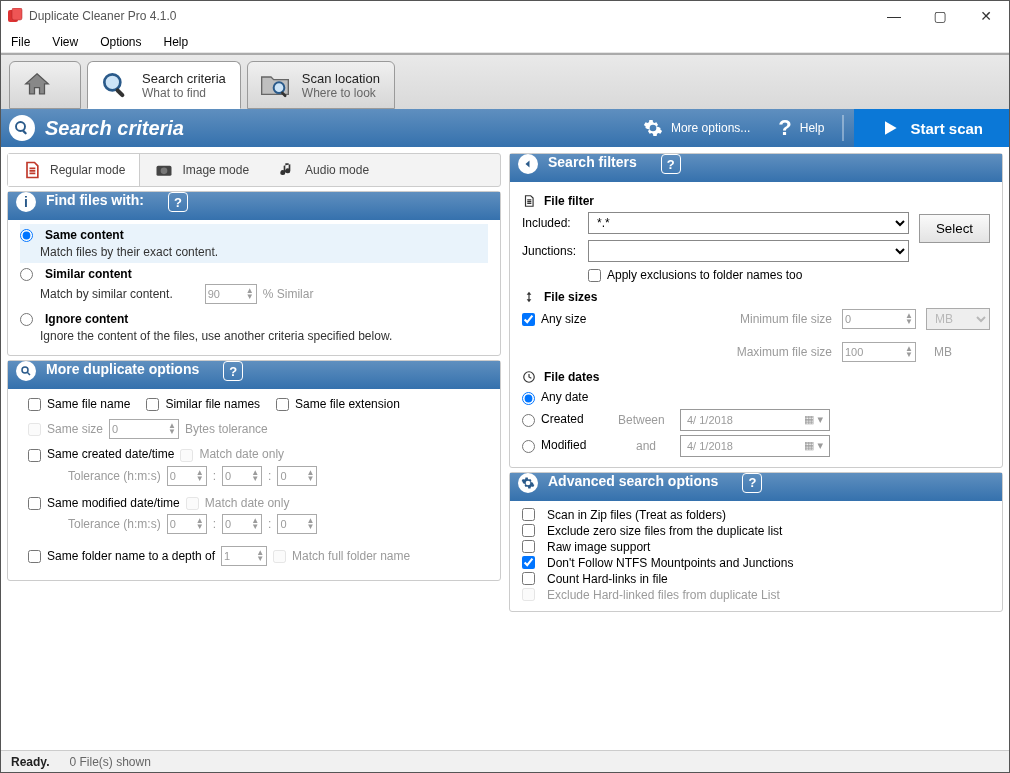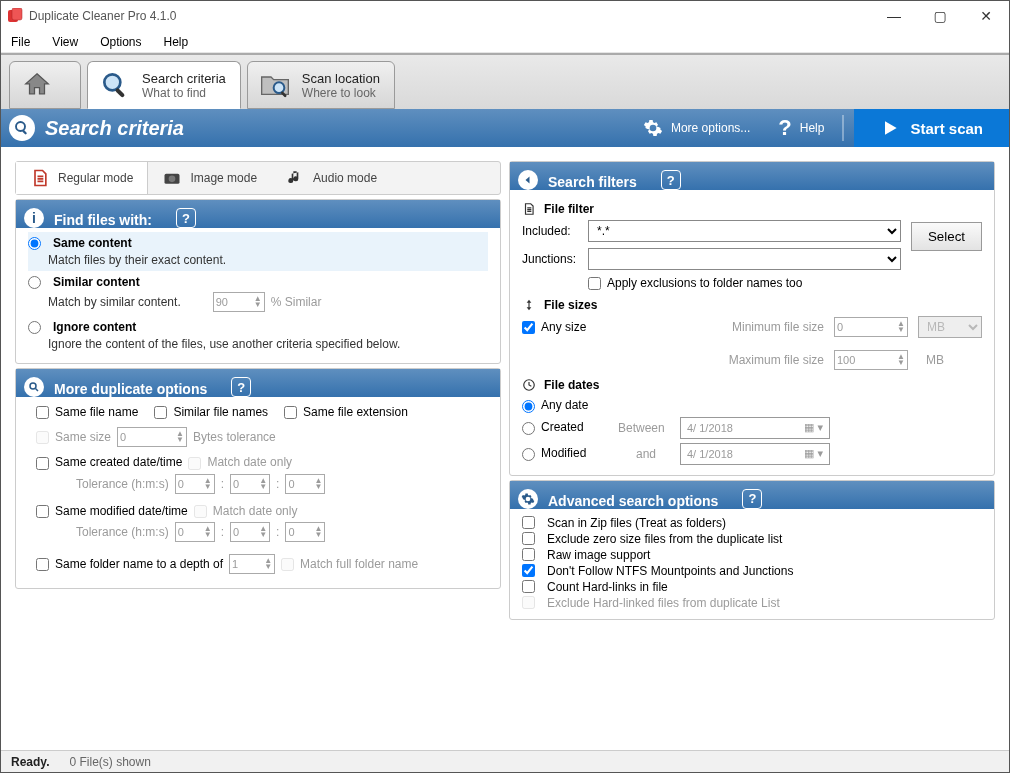--- a/index.html
+++ b/index.html
@@ -22,30 +22,30 @@
 
 .toolbar{height:38px;background:linear-gradient(#5f8fbf,#3571ad);display:flex;align-items:center;color:#fff;padding-left:8px}
 .toolbar .tb-icon{width:26px;height:26px;border-radius:50%;background:#fff;display:flex;align-items:center;justify-content:center;margin-right:10px}
 .toolbar .tb-title{font-size:20px;font-weight:bold;font-style:italic;flex:0 0 auto;margin-right:40px}
 .toolbar .tb-btn{display:flex;align-items:center;gap:8px;padding:0 14px;height:100%;cursor:default}
 .toolbar .spacer{flex:1}
 .start-scan{background:#0b78d7;height:100%;display:flex;align-items:center;padding:0 26px;gap:10px;font-size:15px;font-weight:bold;margin-left:6px}
 .start-scan svg{fill:#fff}
 .vline{width:2px;height:70%;background:rgba(255,255,255,.35);margin:0 4px}
 
-.body{flex:1;display:flex;gap:8px;padding:14px;background:#fff;overflow:hidden}
+.body{flex:1;display:flex;gap:8px;padding:6px;background:#fff;overflow:hidden}
 .col{flex:1;display:flex;flex-direction:column;gap:4px}
 
 .mode-tabs{height:34px;border:1px solid #ccc;border-radius:3px;display:flex;align-items:center;background:#f3f3f3}
 .mode-tab{padding:0 14px;height:100%;display:flex;align-items:center;gap:8px;color:#444;cursor:default}
 .mode-tab.active{background:#fff;border-right:1px solid #ccc}
 .mode-tab svg{width:20px;height:20px}
 
 .section{border:1px solid #ccc;border-radius:3px;padding-bottom:8px;background:#fff}
-.sec-head{height:28px;background:linear-gradient(#5f8fbf,#3571ad);color:#fff;font-weight:bold;font-size:14px;display:flex;align-items:flex-end;gap:10px;padding:0 8px}
+.sec-head{height:28px;background:linear-gradient(#5f8fbf,#3571ad);color:#fff;font-weight:bold;font-size:14px;display:flex;align-items:flex-start;gap:10px;padding:0 8px}
 .sec-head .circ{width:20px;height:20px;border-radius:50%;background:#fff;display:flex;align-items:center;justify-content:center;flex-shrink:0}
 .sec-head .help-q{width:20px;height:20px;border:1.5px solid #fff;border-radius:4px;display:flex;align-items:center;justify-content:center;font-weight:bold;font-size:13px;margin-left:14px;cursor:default}
 .sec-body{padding:4px 12px 0}
 
 .opt-row{padding:4px 0}
 .opt-head{font-weight:bold;display:flex;align-items:flex-end;gap:6px}
 .opt-sub{color:#333;margin-top:3px;padding-left:20px}
 input[type=radio],input[type=checkbox]{margin:0 6px 0 0;vertical-align:middle}
 
 .inline{display:flex;align-items:center;gap:6px;flex-wrap:wrap}

